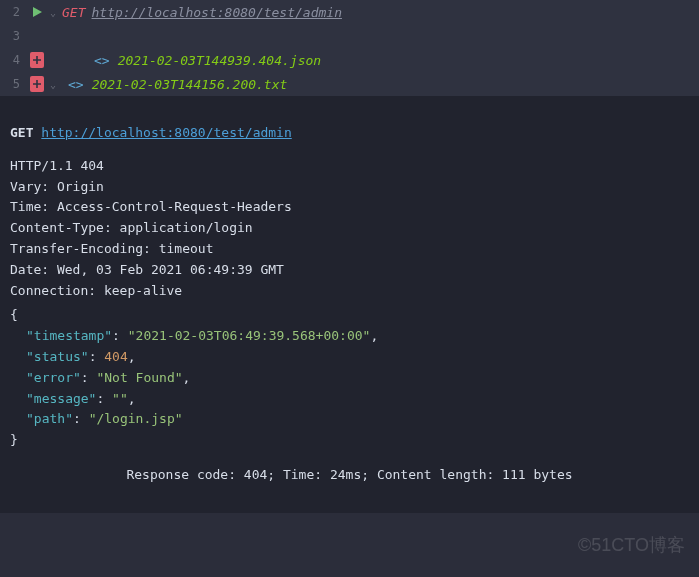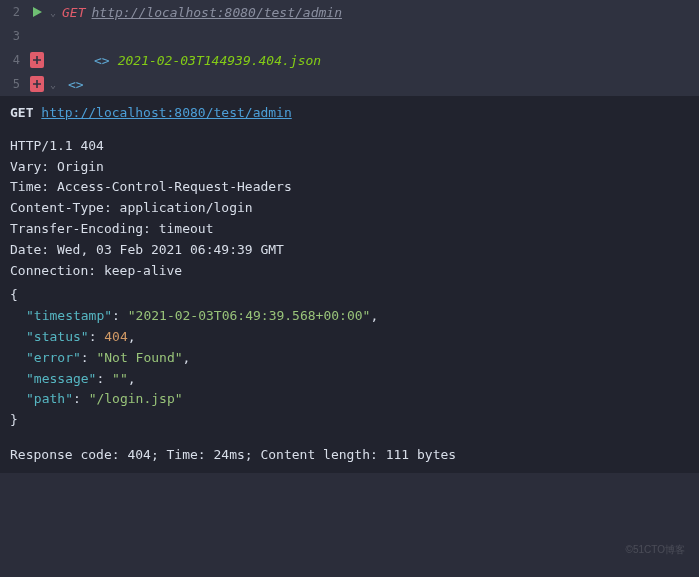--- a/index.html
+++ b/index.html
@@ -45,44 +45,44 @@
   }
   .method { color: #e05c6b; font-style: italic; font-weight: 500; }
   .url-top { color: #8a8fa0; text-decoration: underline; font-style: italic; margin-left: 6px; }
   .eye { color: #5fa8d3; margin: 0 8px 0 20px; }
   .filename { color: #84cc16; font-style: italic; cursor: pointer; }
   .line2 .gutter-icon, .line4 .gutter-icon, .line5 .gutter-icon { margin-left: 0; }
   .spacer { width: 28px; }
   
   .response-pane {
     background: #21232e;
-    padding: 7px 10px;
+    padding: 27px 10px;
     color: #d8dee9;
     line-height: 1.6;
   }
   .req-line { margin-bottom: 12px; }
   .method2 { color: #d8dee9; font-weight: bold; }
   .url-link { color: #4c9fd8; text-decoration: underline; }
   .headers { margin-bottom: 4px; }
   .hdr { white-space: pre; }
   .json-body { margin-bottom: 14px; }
   .brace { color: #d8dee9; }
   .kv { padding-left: 16px; }
   .k { color: #56b6c2; }
   .s { color: #98c379; }
   .n { color: #d19a66; }
   .p { color: #d8dee9; }
-  .status-line { color: #d8dee9; }
+  .status-line { color: #d8dee9; text-align: center; }
   .watermark {
     position: absolute;
     right: 14px;
     bottom: 20px;
     color: rgba(255,255,255,0.15);
     font-family: sans-serif;
-    font-size: 10px;
+    font-size: 18px;
   }
   .fold { color: #6a6e7a; margin-left: 4px; font-size: 10px; }
 </style>
 </head>
 <body>
 
 <div class="editor-top">
   <div class="line line2">
     <span class="lineno">2</span>
     <span class="gutter-icon play-icon">
@@ -106,20 +106,21 @@
     <span class="eye">&lt;&gt;</span>
     <span class="filename">2021-02-03T144939.404.json</span>
   </div>
   <div class="line line5">
     <span class="lineno">5</span>
     <span class="gutter-icon">
         <span class="diff-icon"></span>
       </span>
     <span class="fold">⌄</span>
     <span class="eye" style="margin-left:12px;">&lt;&gt;</span>
+    <span class="filename">2021-02-03T144156.200.txt</span>
   </div>
 </div>
 
 <div class="response-pane">
   <div class="req-line">
     <span class="method2">GET</span>
     <a class="url-link">http://localhost:8080/test/admin</a>
   </div>
 
   <div class="headers">

